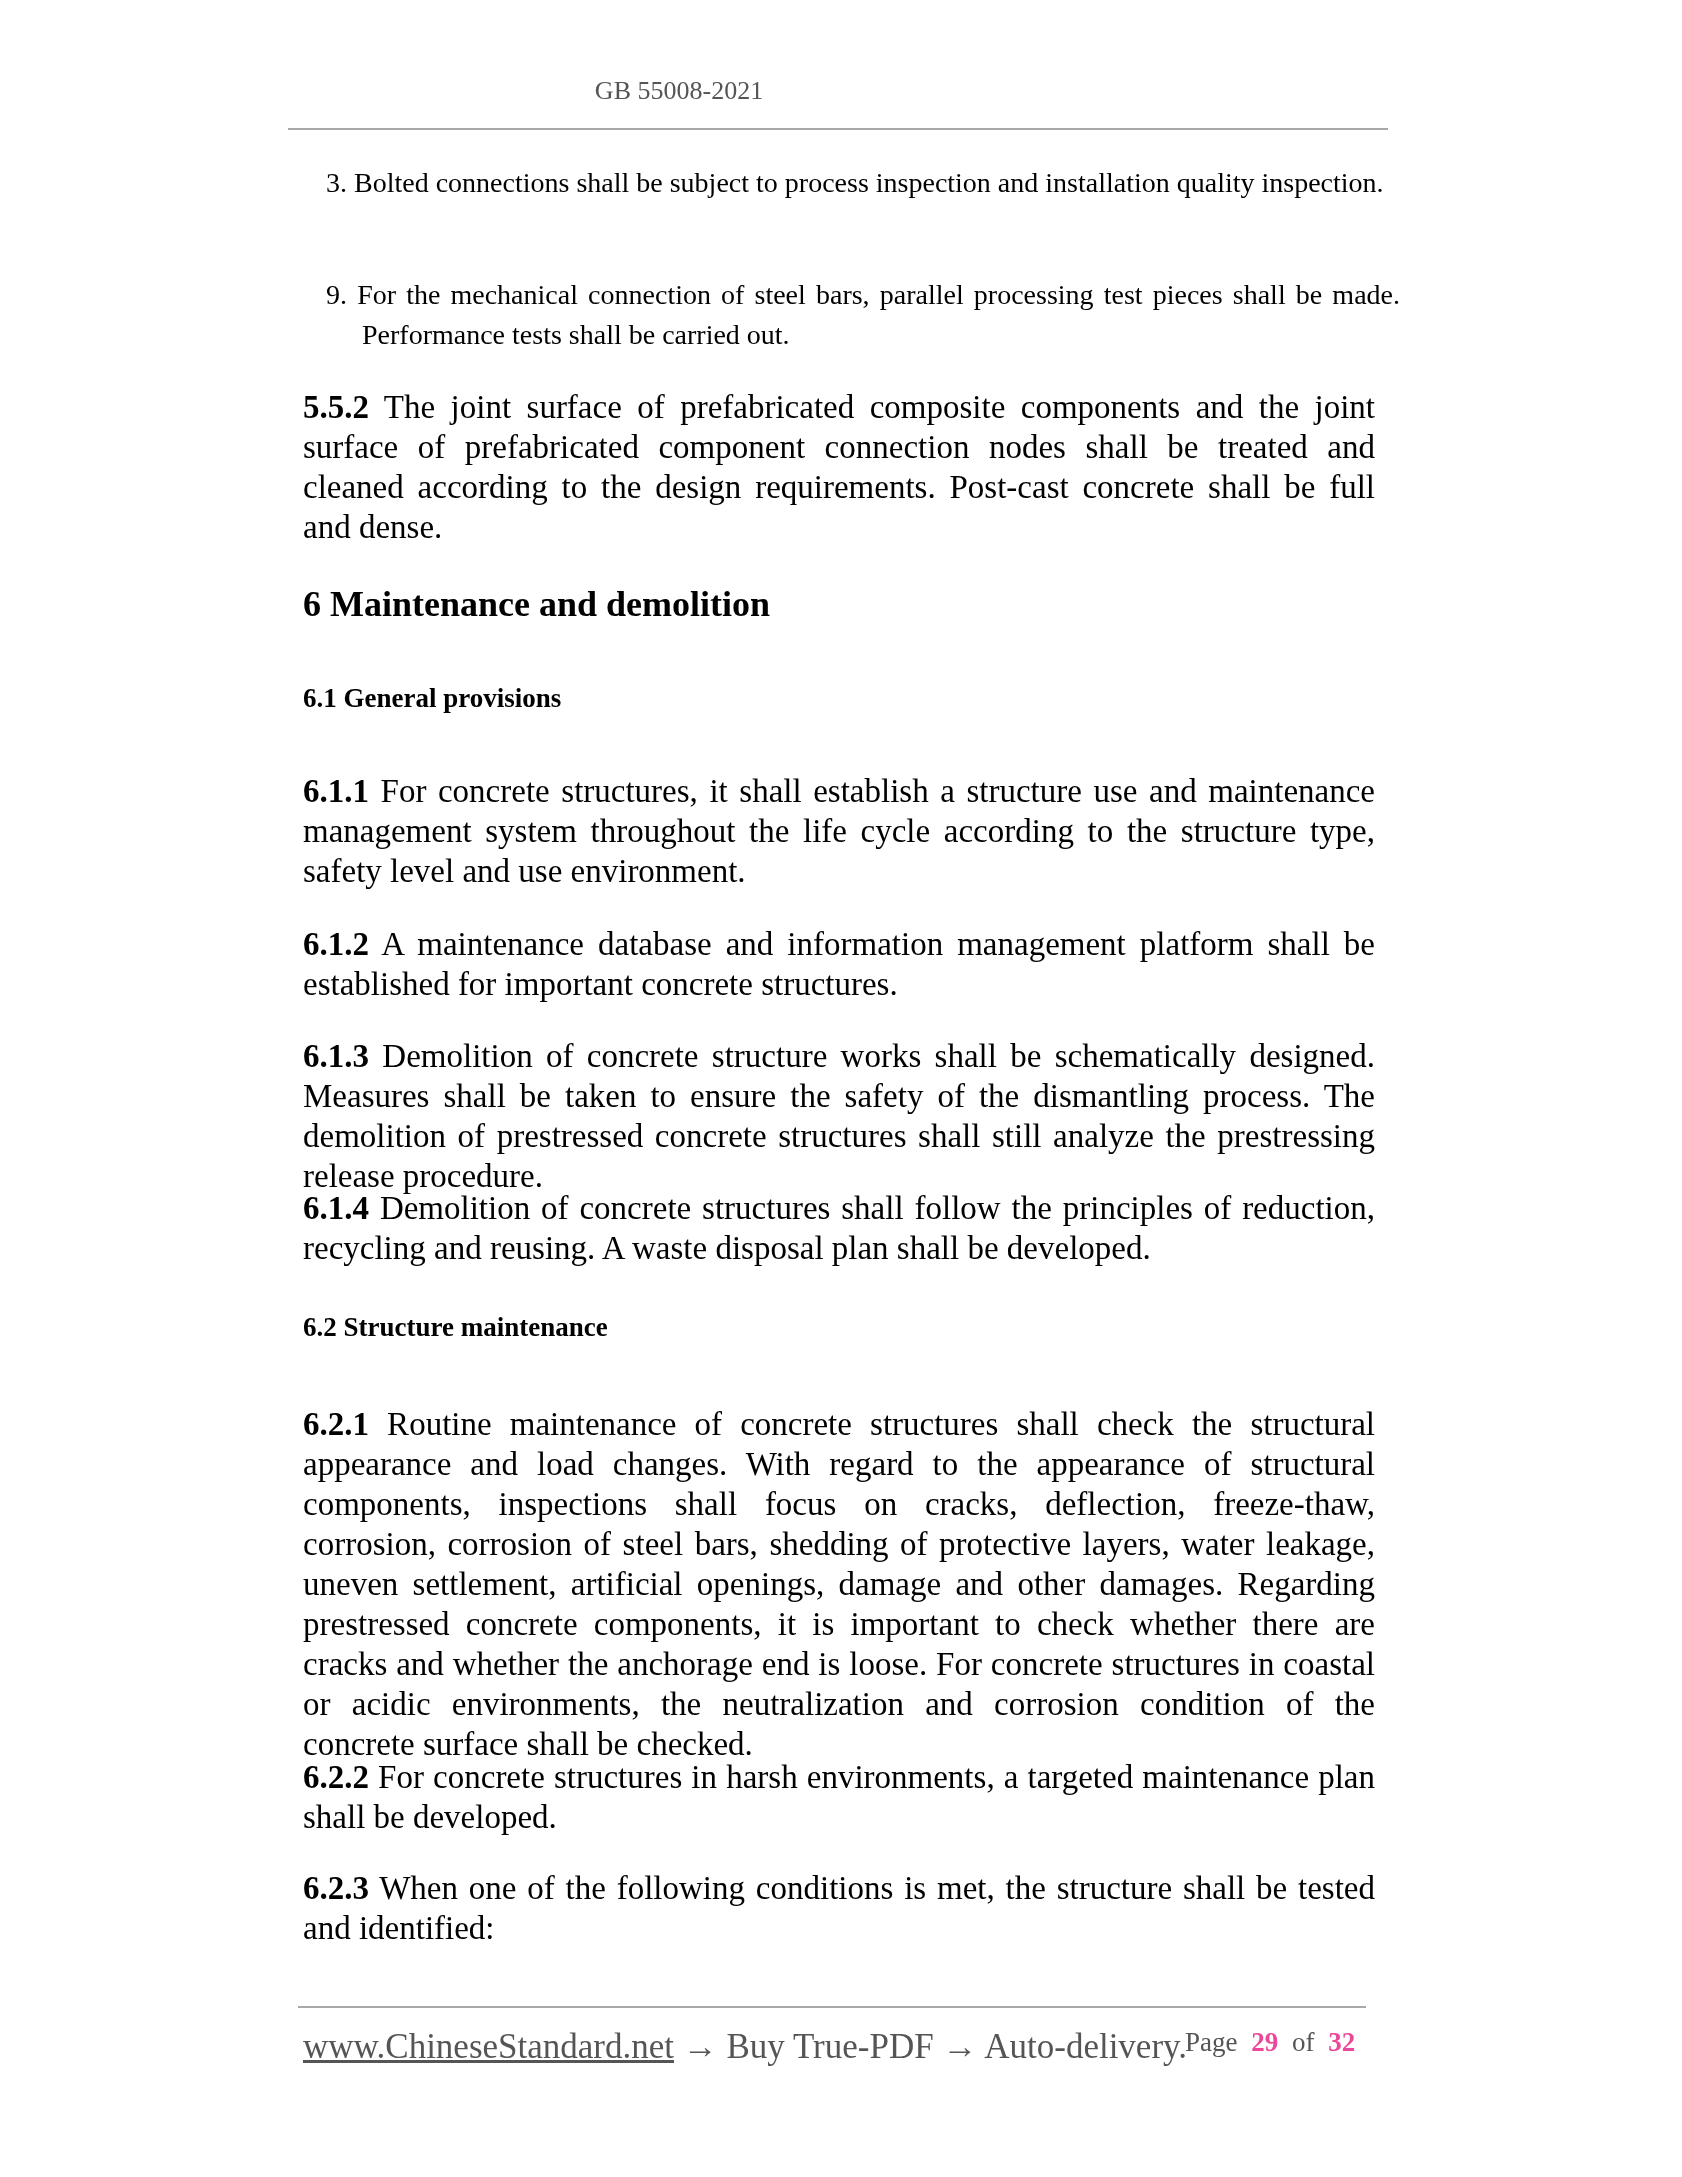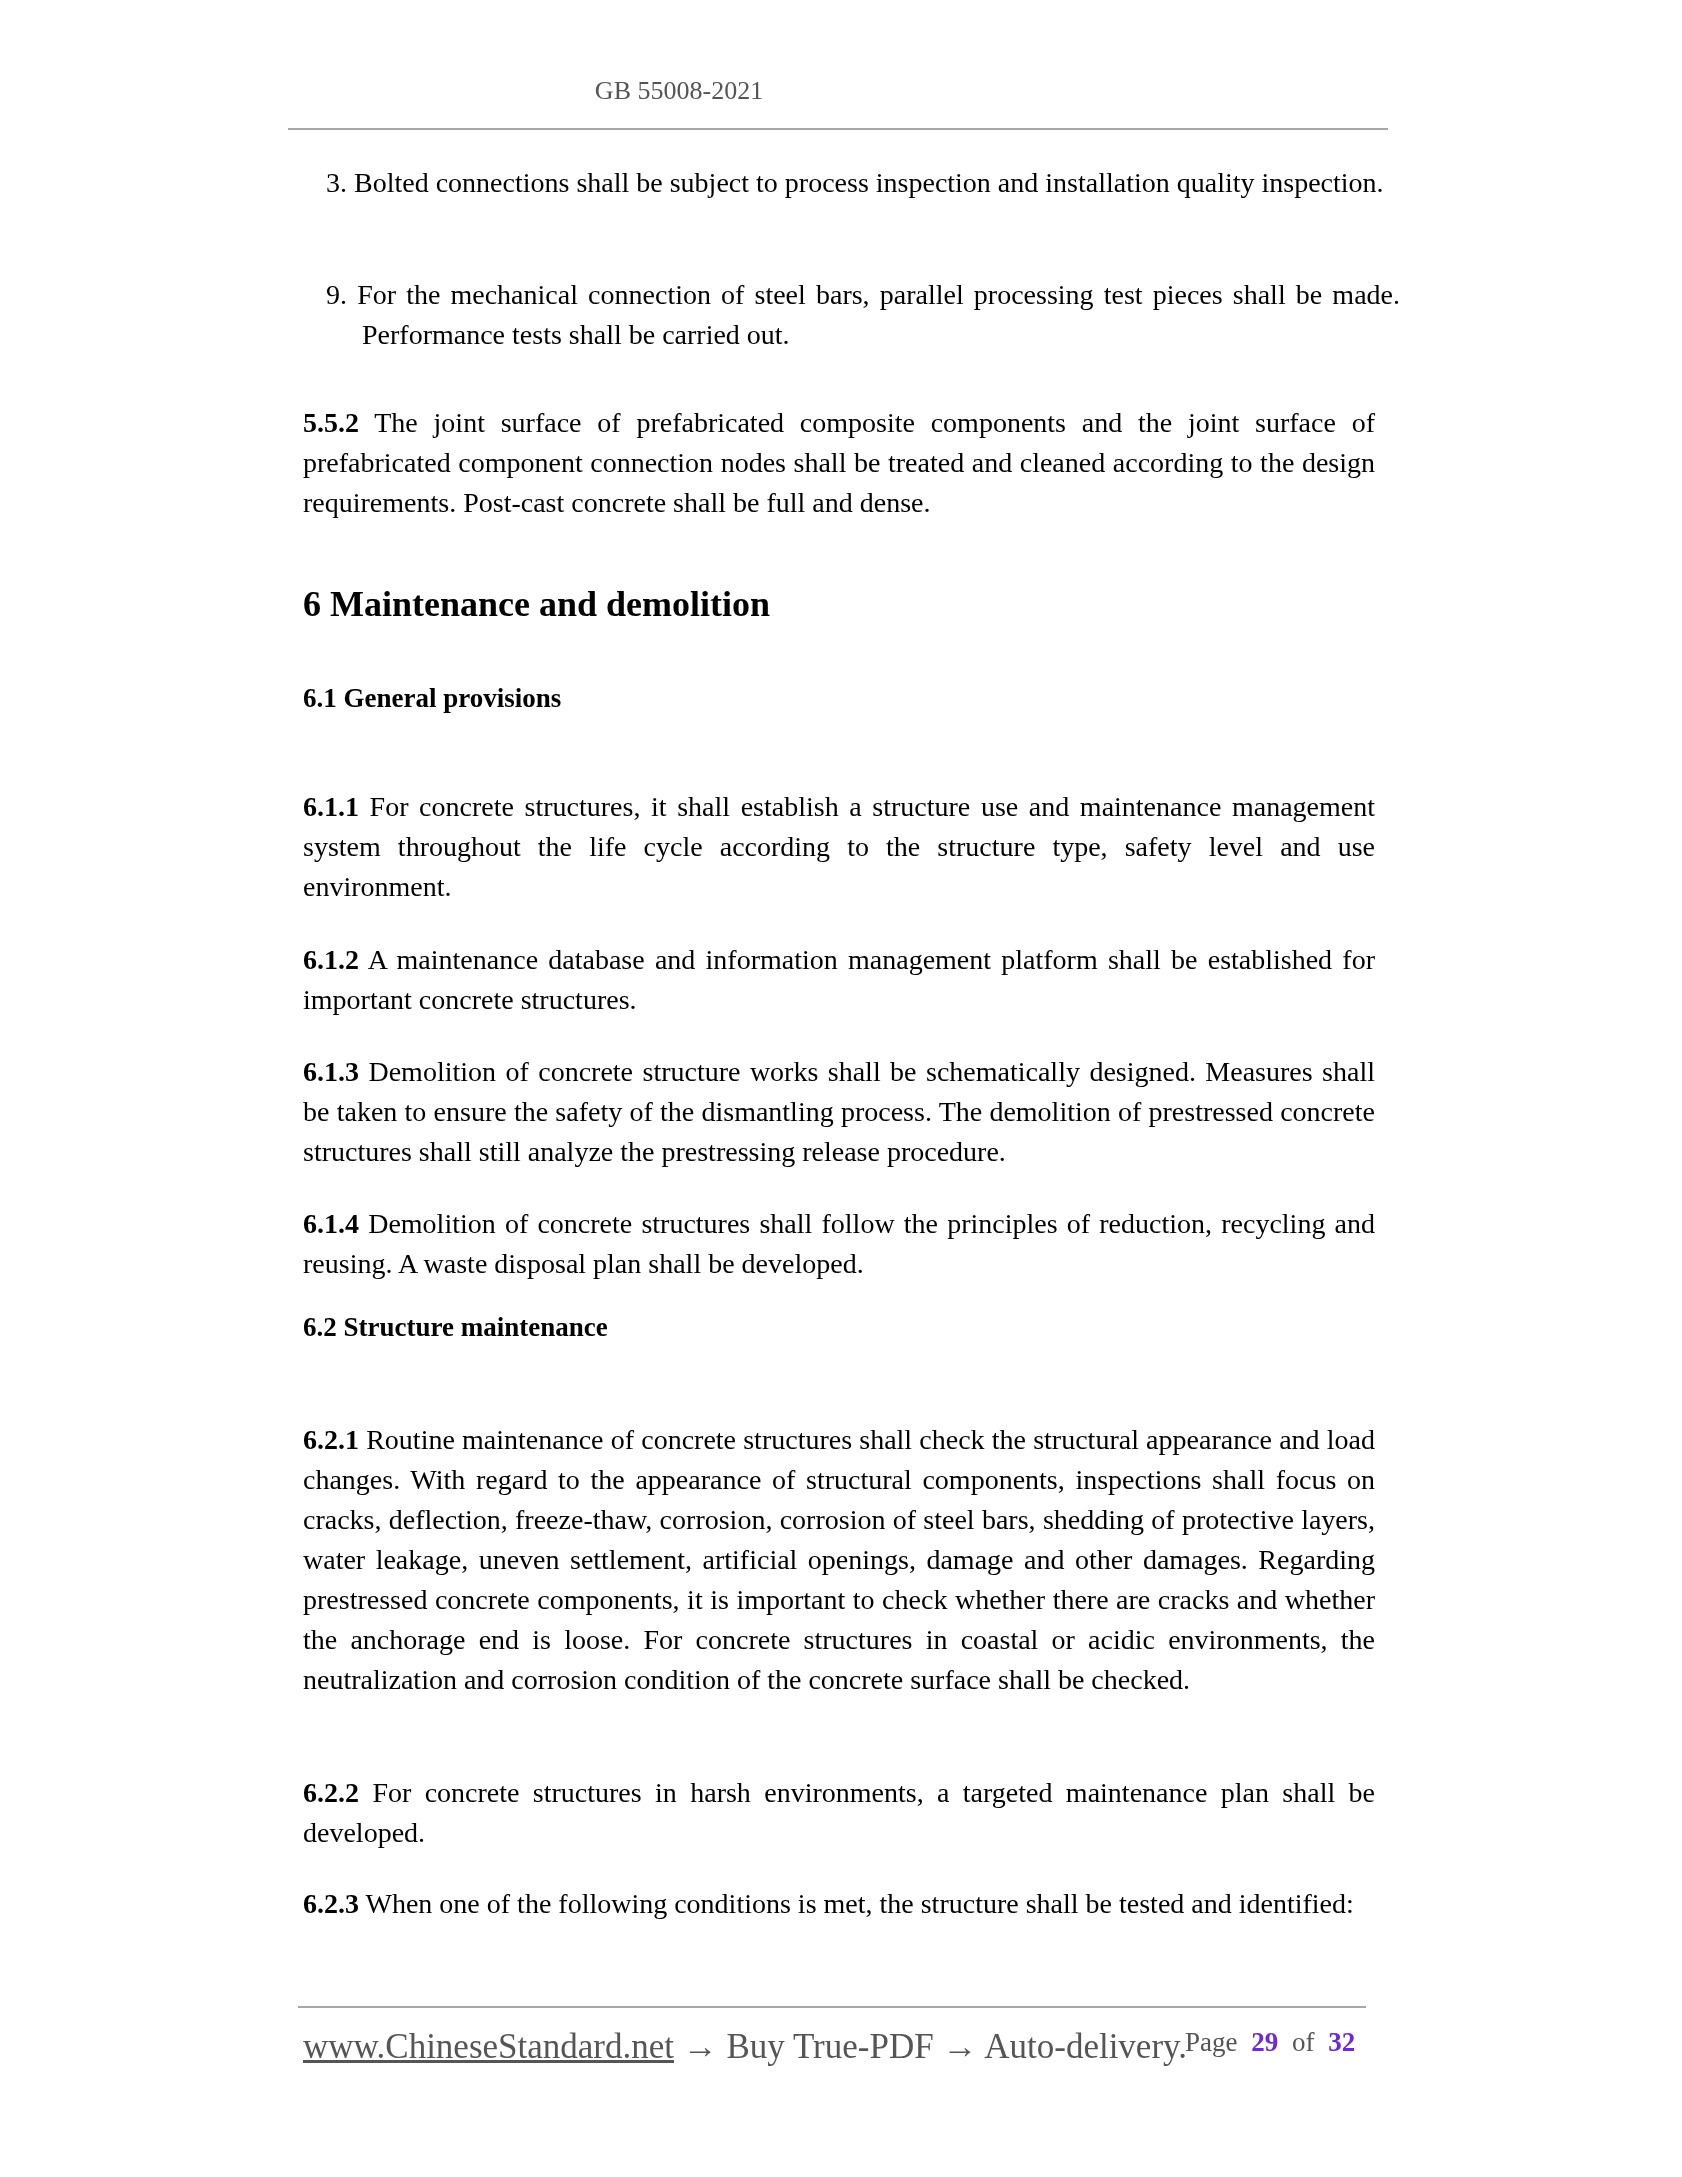--- a/index.html
+++ b/index.html
@@ -2,32 +2,32 @@
 <html style="font-size:14px"><head>
 <meta charset="utf-8">
 <style>
   html, body { margin: 0; padding: 0; background: #ffffff; }
   body { width: 1683px; height: 2177px; position: relative; overflow: hidden;
          font-family: "Liberation Serif", "DejaVu Serif", serif; color: #000; }
   .header-title { position: absolute; top: 76px; left: 0; width: 1358px; text-align: center;
                   font-size: 26px; color: #555; }
   .header-rule { position: absolute; top: 128px; left: 288px; width: 1100px; height: 1.7px; background: #a8a8a8; }
   .content { position: absolute; left: 303px; top: 0; width: 1072px; }
-  .para { position: absolute; left: 0; width: 1072px; font-size: 28px; line-height: 40px;
-          text-align: justify; margin-top: 16px; }
+  .para { position: absolute; left: 0; width: 1072px; font-size: 33px; line-height: 40px;
+          text-align: justify; }
   .list-item { position: absolute; left: 23px; width: 1038px; font-size: 28px; line-height: 40px;
                padding-left: 36px; text-indent: -36px; text-align: justify; }
   .num { font-weight: bold; }
   .h1 { position: absolute; left: 0; font-size: 36px; font-weight: bold; margin-top: 12px; }
   .h2 { position: absolute; left: 0; font-size: 27px; font-weight: bold; text-align: right; }
   .footer-rule { position: absolute; top: 2006px; left: 298px; width: 1068px; height: 1.7px; background: #a8a8a8; }
   .footer-left { position: absolute; top: 2027px; left: 303px; font-size: 35px; color: #555; }
   .footer-left a { color: #555; text-decoration: underline; }
   .footer-right { position: absolute; top: 2027px; left: 1185px; font-size: 27px; color: #555; }
-  .footer-right b { color: #6d28d9; margin: 0 7px; font-family: Liberation Serif, serif; }
+  .footer-right b { color: #ec4899; margin: 0 7px; font-family: Liberation Serif, serif; }
 </style>
 </head>
 <body>
 
 <div class="header-title">GB 55008-2021</div>
 <div class="header-rule"></div>
 
 <div class="content">
 
   <div class="list-item" style="top:163px;">3. Bolted connections shall be subject to process inspection and installation quality inspection.</div>

